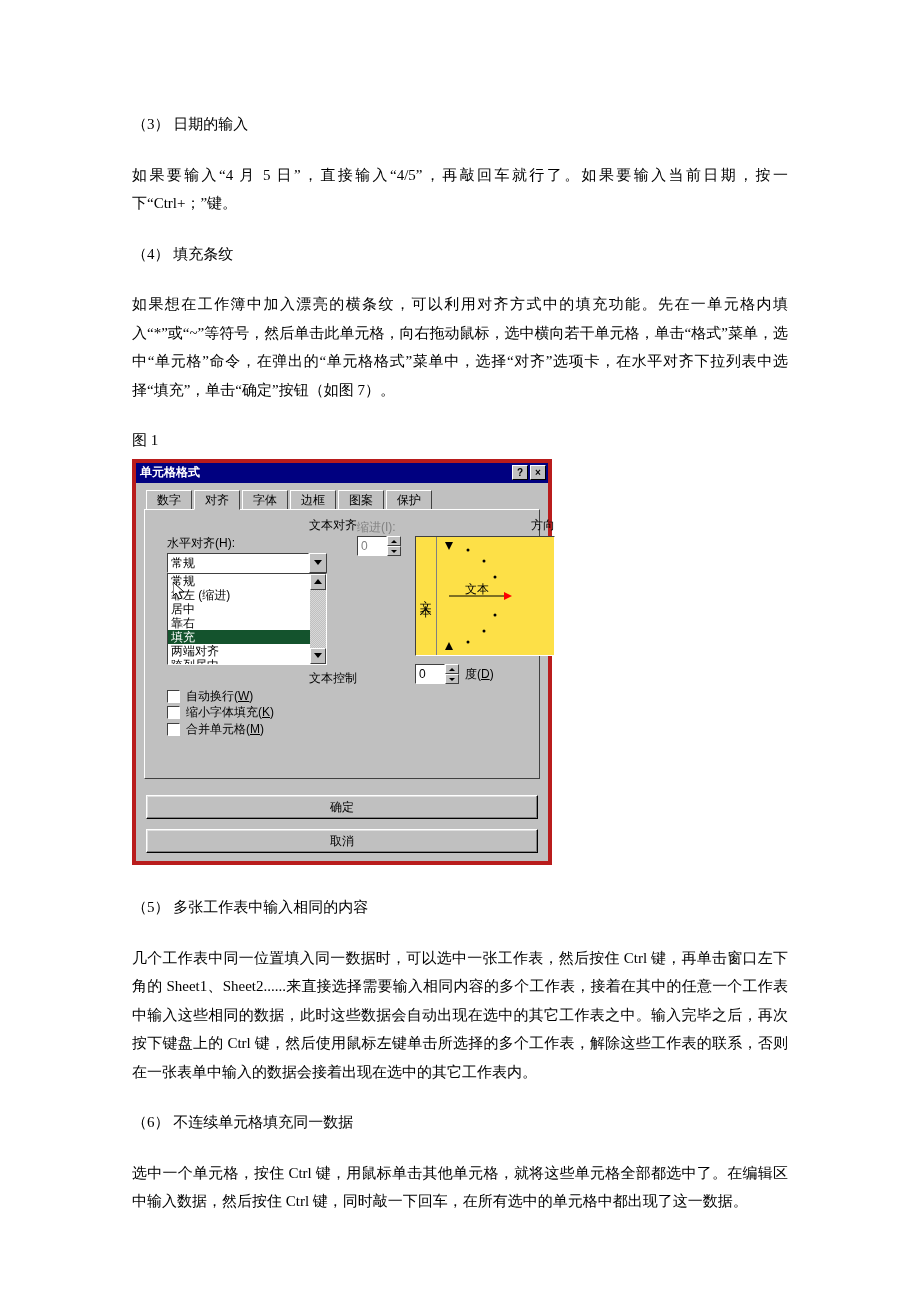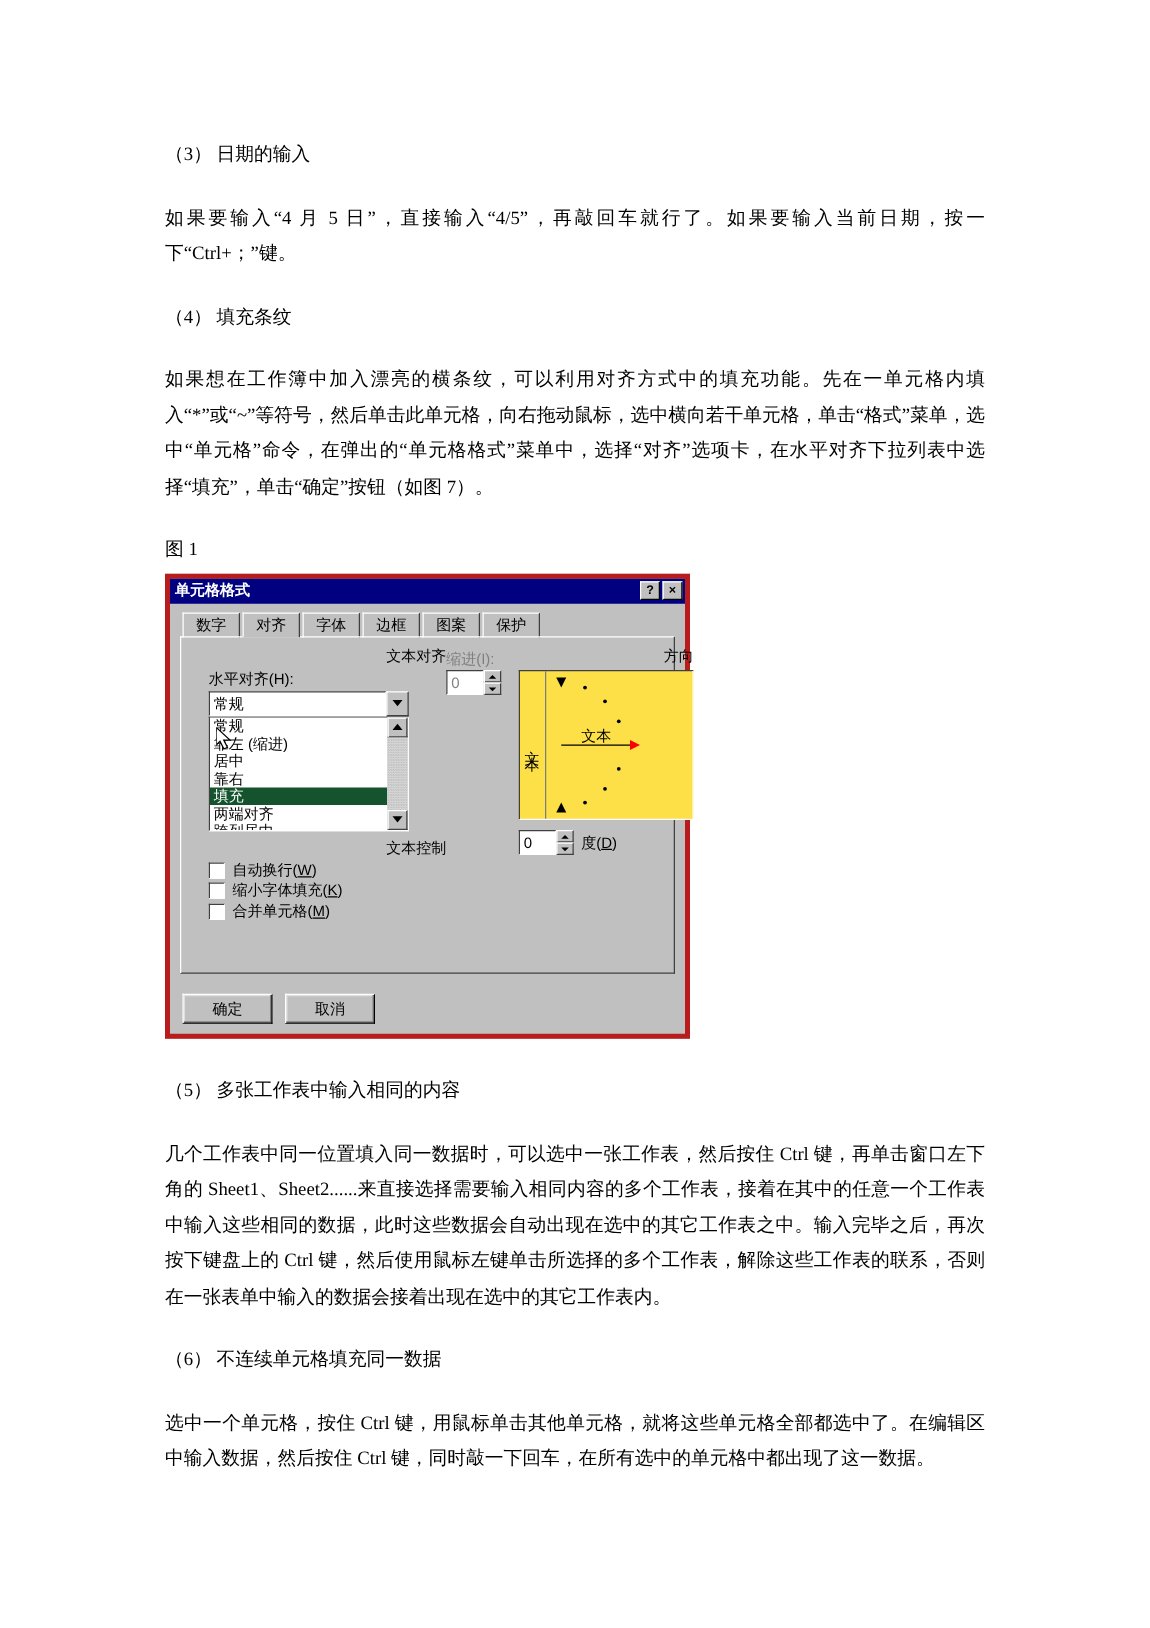--- a/index.html
+++ b/index.html
@@ -196,22 +196,23 @@
   .check-box {
     width: 13px; height: 13px;
     border-top: 1px solid #404040;
     border-left: 1px solid #404040;
     border-right: 1px solid #fff;
     border-bottom: 1px solid #fff;
     background: #fff;
   }
 
   .btn-row {
-    display: flex; gap: 10px;
+    display: flex; justify-content: flex-end; gap: 10px;
     padding: 8px 10px;
+    flex-direction: column;
   }
   .btn {
     min-width: 72px; height: 24px;
     background: #c0c0c0;
     border-top: 1px solid #fff;
     border-left: 1px solid #fff;
     border-right: 1px solid #000;
     border-bottom: 1px solid #000;
     display: flex; align-items: center; justify-content: center;
     box-shadow: inset -1px -1px 0 #808080, inset 1px 1px 0 #dfdfdf;

